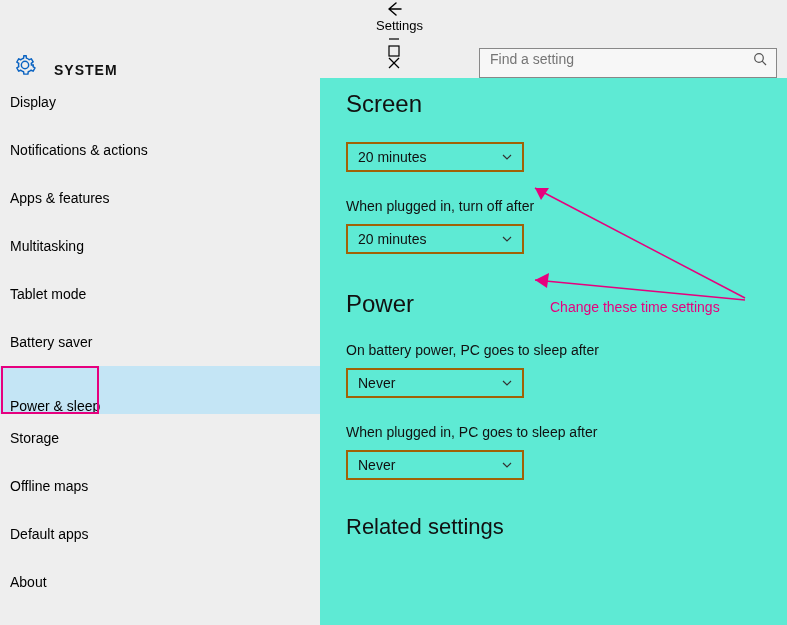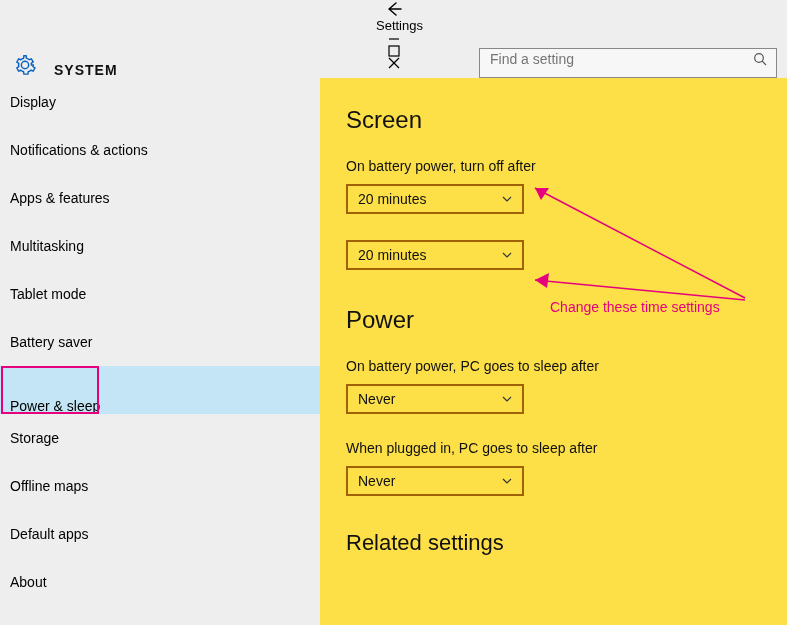--- a/index.html
+++ b/index.html
@@ -17,21 +17,21 @@
   .search { width: 298px; height: 30px; border:1px solid #888; background:#f7f7f7; display:flex; align-items:center; padding: 0 8px 8px 10px; }
   .search input { flex:1; border:none; outline:none; background:transparent; font-size:14px; color:#555; }
   .search .icon { width:16px; height:16px; display:flex; align-items:center; justify-content:center; }
 
   .body { display:flex; height: calc(625px - 32px - 46px); }
   .sidebar { width: 320px; background:#eeeeee; }
   .sidebar .item { height: 48px; display:flex; align-items:center; padding-left: 10px; font-size:14px; color:#000; }
   .sidebar .item.selected { background:#c4e5f5; position:relative;align-items:flex-end; }
   .selected-outline { position:absolute; left:1px; top:0; right:221px; bottom:0; border:2px solid #e6007e; pointer-events:none; }
 
-  .content { flex:1; background:#fde047; padding: 28px 26px 10px 26px; overflow:hidden; position:relative; }
+  .content { flex:1; background:#5eead4; padding: 12px 26px 10px 26px; overflow:hidden; position:relative; }
   h2.section { font-size: 24px; font-weight: 400; color:#111; margin-bottom: 24px; }
   h2.section.mt { margin-top: 36px; }
   h2.related { font-size: 22px; font-weight:400; color:#111; margin-top: 34px; }
   .field-label { font-size: 14px; color:#111; margin-bottom: 10px; }
   .select { width: 178px; height: 30px; border:2px solid #a16207; display:flex; align-items:center; padding: 0 8px 0 10px; font-size:14px; color:#111; justify-content:space-between; cursor:pointer; margin-bottom: 26px; }
   .select .chev { width:14px; height:14px; display:flex; align-items:center; justify-content:center; }
 
   .anno { position:absolute; color:#e6007e; font-size:14px; }
   svg.arrow line { stroke:#e6007e; stroke-width:1.5; }
   svg.arrow polygon { fill:#e6007e; }
@@ -117,30 +117,30 @@
         <span>Default apps</span>
       </div>
     <div class="item">
         <span>About</span>
       </div>
   </div>
 
   <div class="content">
     <h2 class="section">Screen</h2>
 
-    <div class="field-label">On battery power, turn off after</div>
     <div class="select">
       <span>20 minutes</span>
       <span class="chev">
           <svg width="12" height="12" viewBox="0 0 12 12">
             <path d="M2 4 L6 8 L10 4" stroke="#333" stroke-width="1.2" fill="none"></path>
           </svg>
         </span>
     </div>
 
+    <div class="field-label">When plugged in, turn off after</div>
     <div class="select">
       <span>20 minutes</span>
       <span class="chev">
           <svg width="12" height="12" viewBox="0 0 12 12">
             <path d="M2 4 L6 8 L10 4" stroke="#333" stroke-width="1.2" fill="none"></path>
           </svg>
         </span>
     </div>
 
     <h2 class="section mt">Power</h2>

